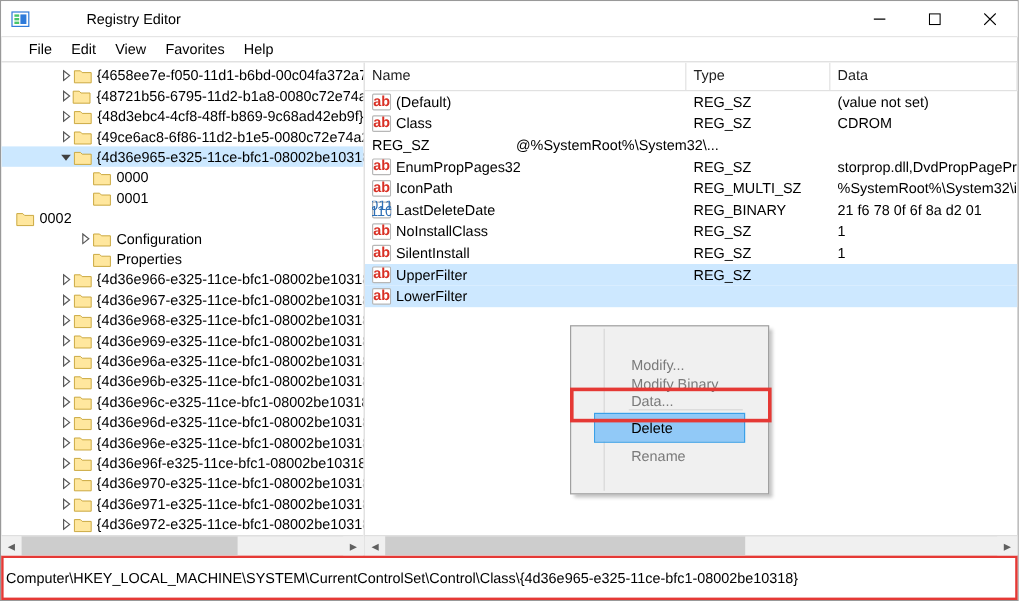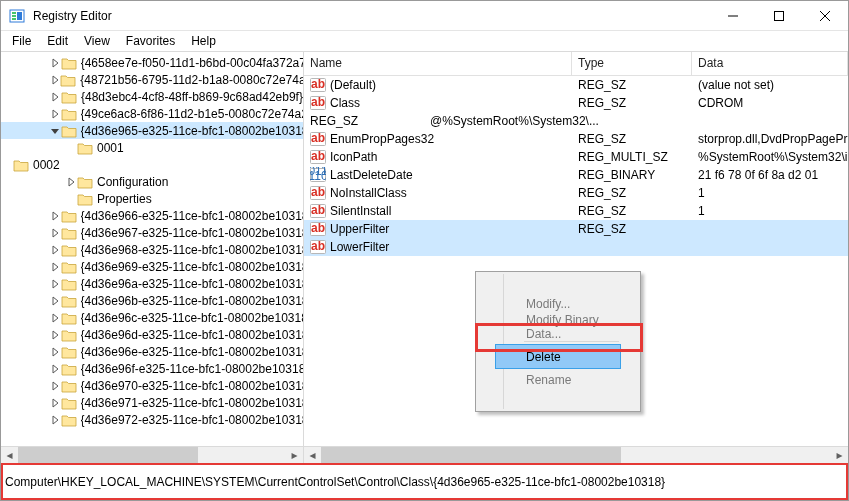--- a/index.html
+++ b/index.html
@@ -1,28 +1,28 @@
 <!DOCTYPE html>
 <html><head>
 <meta charset="utf-8">
 <style>
 * { margin: 0; padding: 0; box-sizing: border-box; font-family: "Segoe UI", Tahoma, sans-serif; font-size: 12px; }
 body { background: #fff; user-select: none; }
 
 .window { width: 849px; height: 501px; border: 1px solid #999; display: flex; flex-direction: column; background: #fff; }
 
 
-.titlebar { height: 30px; display: flex; align-items: center; background: #fff; border-bottom: 1px solid #e5e5e5; }
+.titlebar { height: 30px; display: flex; align-items: center; background: #fff; border-bottom: 1px solid #e5e5e5; gap: 39px; }
 .titlebar .app-icon { width: 16px; height: 16px; margin: 0 8px; }
 .titlebar .title { flex: 1; font-size: 12px; }
 .winbtns { display: flex; }
 .winbtn { width: 46px; height: 30px; display: flex; align-items: center; justify-content: center; }
 
 
-.menubar { height: 20px; display: flex; align-items: center; padding: 0 4px; gap: 2px; }
+.menubar { height: 20px; display: flex; align-items: center; padding: 0 4px; gap: 2px; margin-left: 12px; }
 .menuitem { padding: 1px 7px; }
 
 
 .content { flex: 1; display: flex; border-top: 1px solid #dadada; overflow: hidden; }
 .tree-pane { width: 303px; border-right: 1px solid #dadada; overflow: hidden; position: relative; display: flex; flex-direction: column; }
 .tree-body { flex: 1; overflow: hidden; padding-top: 2px; }
 .list-pane { flex: 1; overflow: hidden; position: relative; display: flex; flex-direction: column; }
 
 
 .tree-row { height: 17px; display: flex; align-items: center; white-space: nowrap; position: relative; }
@@ -171,20 +171,27 @@
             <span class="folder-icon"><svg width="16" height="14" viewBox="0 0 16 14">
                 <use href="#folder"></use>
               </svg></span>
             <span class="tree-label">{4d36e965-e325-11ce-bfc1-08002be10318}</span>
           </div>
           <div class="tree-row" style="padding-left: 64px;">
             <span class="tw"></span>
             <span class="folder-icon"><svg width="16" height="14" viewBox="0 0 16 14">
                 <use href="#folder"></use>
               </svg></span>
+            <span class="tree-label">0000</span>
+          </div>
+          <div class="tree-row" style="padding-left: 64px;">
+            <span class="tw"></span>
+            <span class="folder-icon"><svg width="16" height="14" viewBox="0 0 16 14">
+                <use href="#folder"></use>
+              </svg></span>
             <span class="tree-label">0001</span>
           </div>
           <div class="tree-row" style="">
             <span class="tw"></span>
             <span class="folder-icon"><svg width="16" height="14" viewBox="0 0 16 14">
                 <use href="#folder"></use>
               </svg></span>
             <span class="tree-label">0002</span>
           </div>
           <div class="tree-row" style="padding-left: 64px;">

